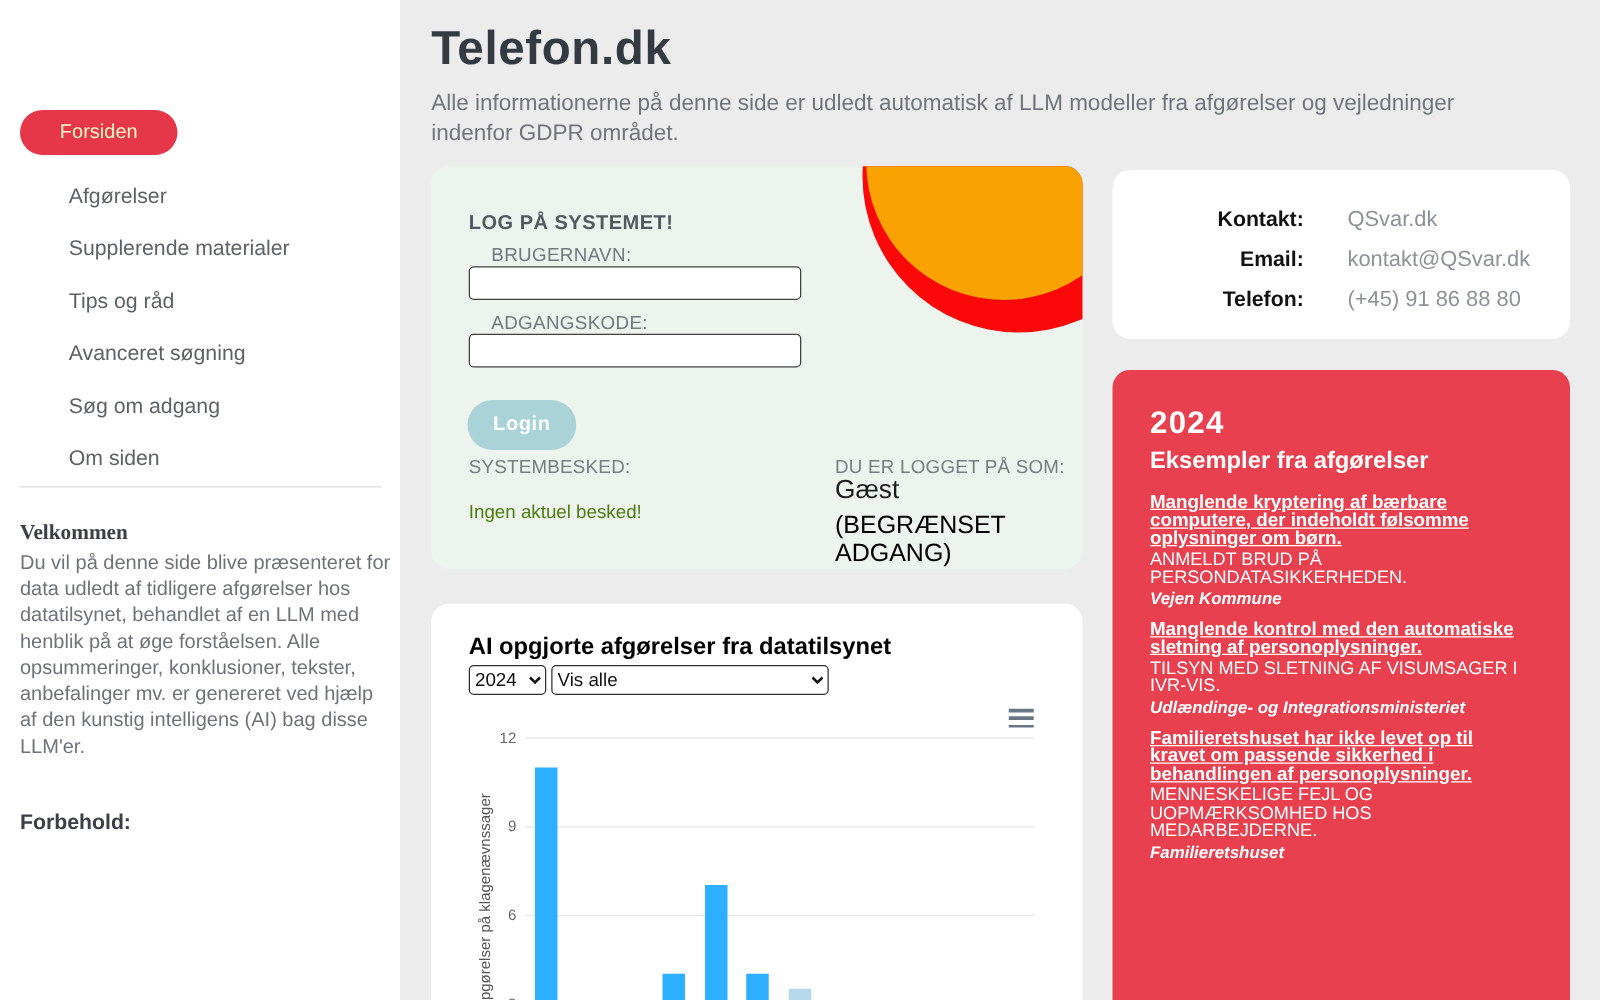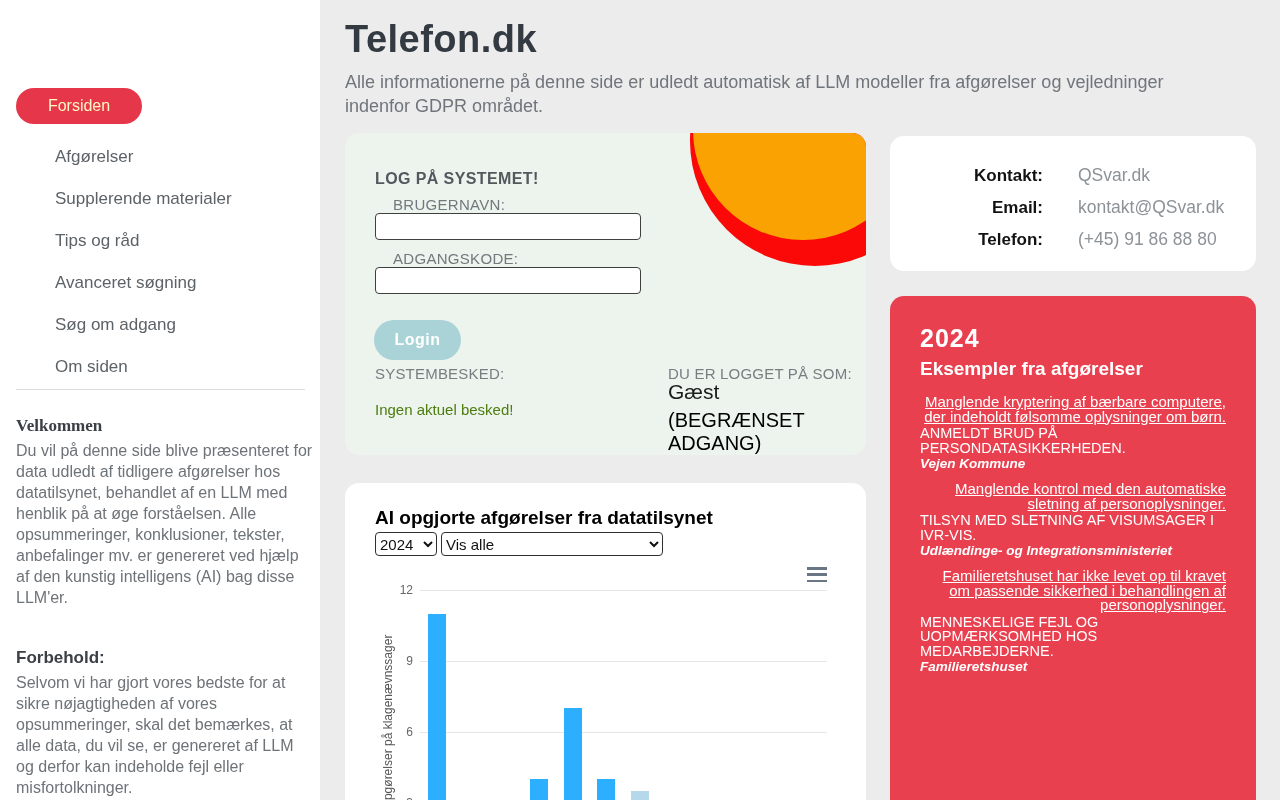--- a/index.html
+++ b/index.html
@@ -62,43 +62,42 @@
   .contact-row { display:flex; margin-bottom:11px; align-items:baseline; }
   .contact-label { width:132px; text-align:right; font-size:17px; font-weight:bold; color:#121212; }
   .contact-value { margin-left:35px; font-size:17.5px; color:#8d9297; }
 
   .red-panel { position:absolute; left:890px; top:296px; width:366px; height:560px; border-radius:14px;
                background:#e8404f; color:#fff; padding:28px 30px; }
   .panel-year { font-size:25px; font-weight:bold; letter-spacing:1px; }
   .panel-h { margin-top:5px; font-size:19px; font-weight:bold; }
   .cases { margin-top:15px; }
   .case { margin-bottom:11px; }
-  .case-link { font-size:15px; font-weight:normal; line-height:14.5px; text-decoration:underline;
-               color:#fff; display:block; cursor:pointer; margin-bottom:2px;text-align:right; }
+  .case-link { font-size:15px; font-weight:bold; line-height:14.5px; text-decoration:underline;
+               color:#fff; display:block; cursor:pointer; margin-bottom:2px; }
   .case-sum { font-size:14.5px; line-height:14.5px; margin-bottom:2px; }
   .case-src { font-size:13.5px; font-weight:bold; font-style:italic; line-height:14px; }
 </style>
 <title>GdprFejl.dk</title></head>
 <body>
 
 <div class="sidebar">
   <button class="nav-pill">Forsiden</button>
   <div class="nav-list" id="nav-list">
       <div class="nav-item">Afgørelser</div>
       <div class="nav-item">Supplerende materialer</div>
       <div class="nav-item">Tips og råd</div>
       <div class="nav-item">Avanceret søgning</div>
       <div class="nav-item">Søg om adgang</div>
       <div class="nav-item">Om siden</div>
     </div>
   <div class="side-divider"></div>
   <div class="side-h" style="top:416px;font-family:Liberation Serif, serif;">Velkommen</div>
   <div class="side-p" style="top:440px;">Du vil på denne side blive præsenteret for data udledt af tidligere afgørelser hos datatilsynet, behandlet af en LLM med henblik på at øge forståelsen. Alle opsummeringer, konklusioner, tekster, anbefalinger mv. er genereret ved hjælp af den kunstig intelligens (AI) bag disse LLM'er.</div>
   <div class="side-h" style="top:648px;">Forbehold:</div>
-  <div class="side-p" style="top:672px;">Selvom vi har gjort vores bedste for at sikre nøjagtigheden af vores opsummeringer, skal det bemærkes, at alle data, du vil se, er genereret af LLM og derfor kan indeholde fejl eller misfortolkninger.</div>
 </div>
 
 <div class="main-header">
   <div class="main-title">Telefon.dk</div>
   <div class="main-sub">Alle informationerne på denne side er udledt automatisk af LLM modeller fra afgørelser og vejledninger indenfor GDPR området.</div>
 </div>
 
 <div class="login-card">
   <div class="circle circle-red"></div>
   <div class="circle circle-orange"></div>

